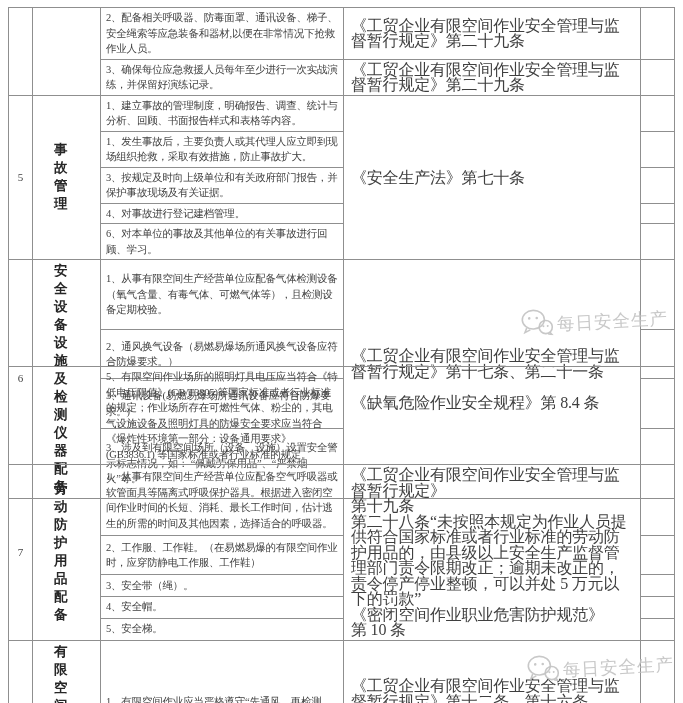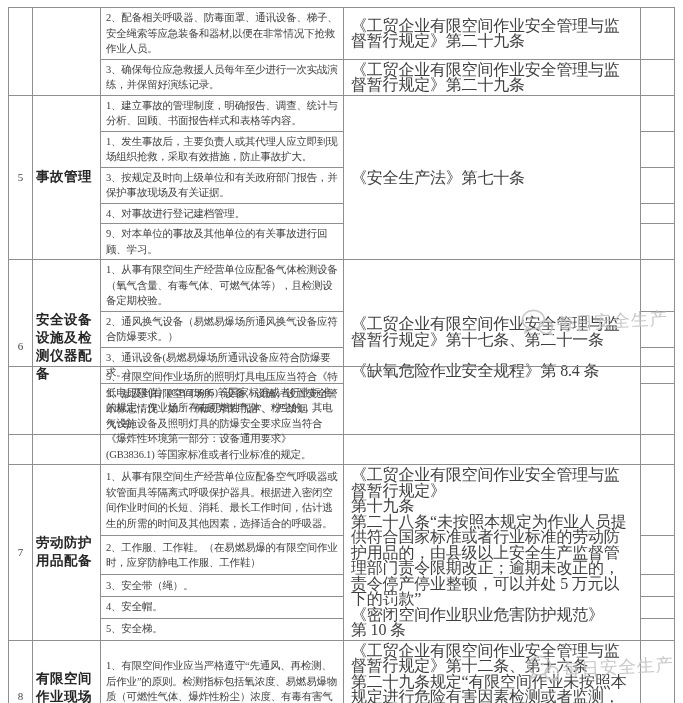--- a/index.html
+++ b/index.html
@@ -18,21 +18,21 @@
   td{
     border:1px solid #8f8f8f;
     font-size:10.5px;line-height:15.5px;
     overflow:hidden;
   }
   td.num{
     text-align:center;vertical-align:middle;font-size:11px;color:#3f3f3f;padding:0;
   }
   td.cat{
     vertical-align:middle;font-weight:bold;color:#262626;
-    font-size:13.5px;line-height:18px;padding:2px 3px;letter-spacing:.5px;
+    font-size:13.5px;line-height:18px;padding:2px 21px;letter-spacing:.5px;
   }
   td.content{
     vertical-align:middle;text-align:left;padding:2px 5px;letter-spacing:-.2px;
   }
   td.ref{
     vertical-align:middle;text-align:left;padding:2px 7px;
     font-size:16px;letter-spacing:-.2px;white-space:pre-wrap;line-height:15.5px;
   }
   td.check{padding:0;}
   .watermark{
@@ -85,21 +85,21 @@
     </tr>
     <tr style="height:31px">
       <td class="content">3、按规定及时向上级单位和有关政府部门报告，并保护事故现场及有关证据。</td>
       <td class="check"></td>
     </tr>
     <tr style="height:16px">
       <td class="content">4、对事故进行登记建档管理。</td>
       <td class="check"></td>
     </tr>
     <tr style="height:27px">
-      <td class="content">9、对本单位的事故及其他单位的有关事故进行回顾、学习。</td>
+      <td class="content">6、对本单位的事故及其他单位的有关事故进行回顾、学习。</td>
       <td class="check"></td>
     </tr>
 
     <tr style="height:47px">
       <td class="num" rowspan="4">6</td>
       <td class="cat" rowspan="4">安全设备设施及检测仪器配备</td>
       <td class="content">1、从事有限空间生产经营单位应配备气体检测设备（氧气含量、有毒气体、可燃气体等），且检测设备定期校验。</td>
       <td class="ref" rowspan="4">《工贸企业有限空间作业安全管理与监督暂行规定》第十七条、第二十一条
 
 《缺氧危险作业安全规程》第 8.4 条</td>

